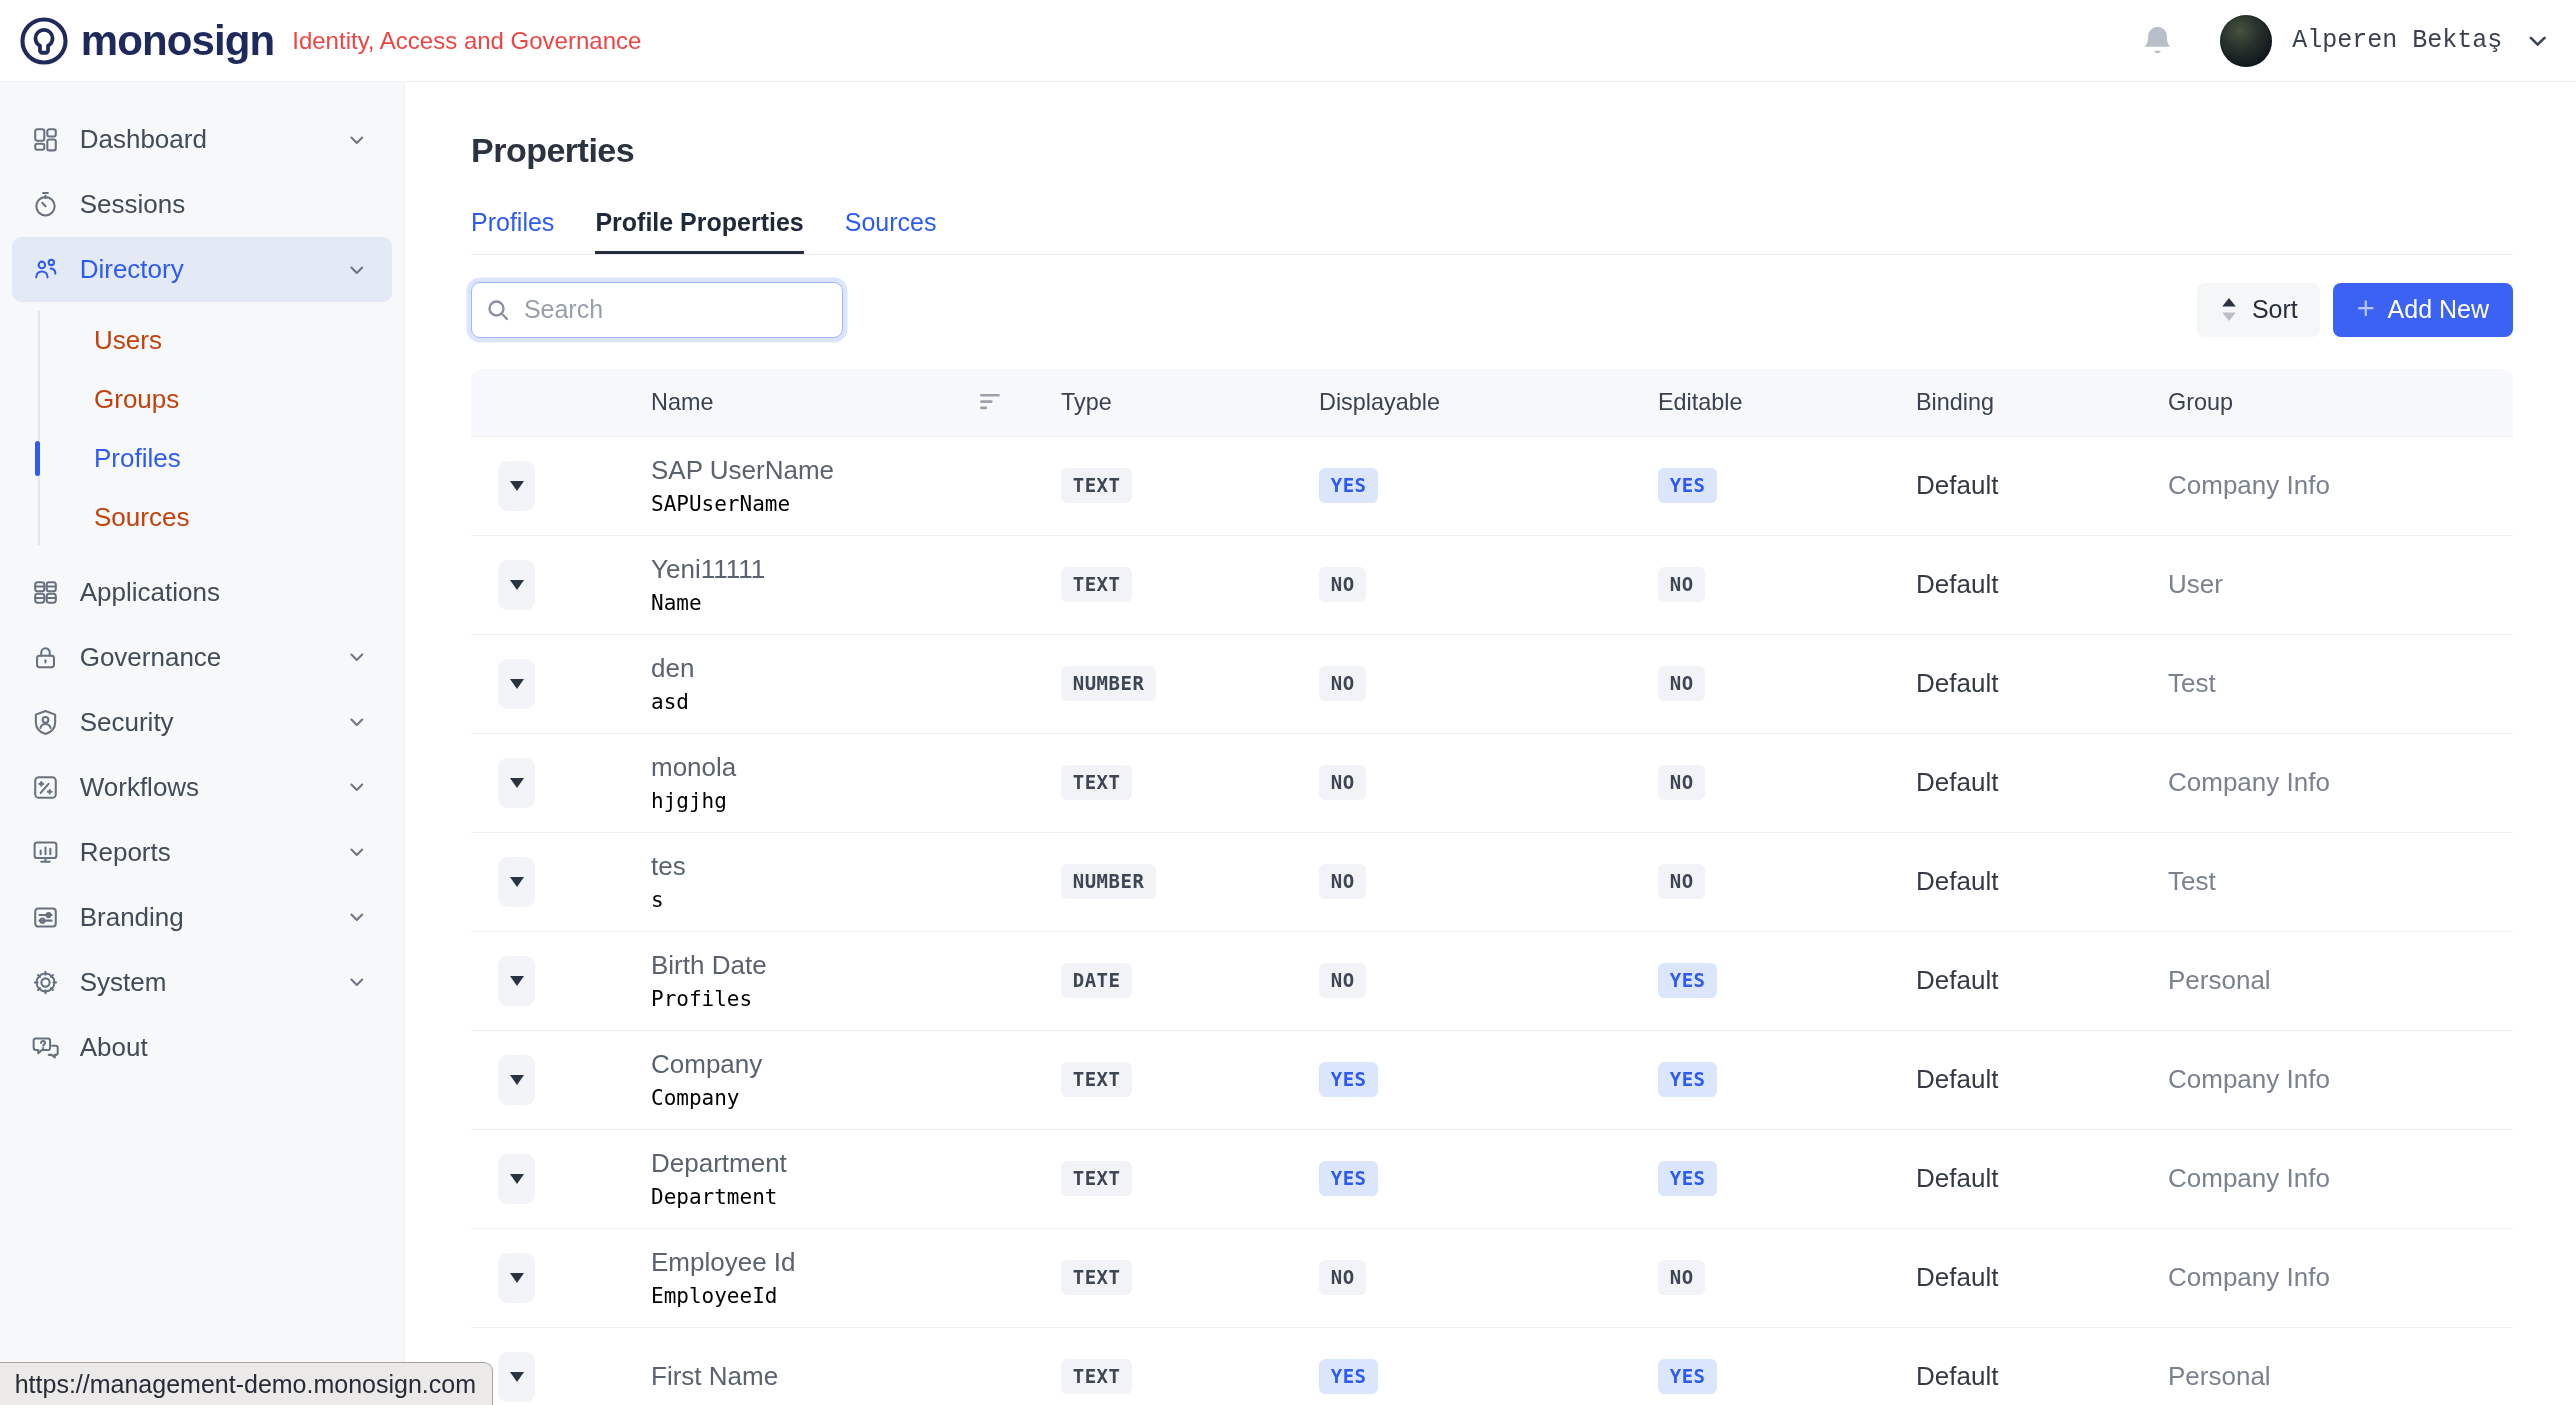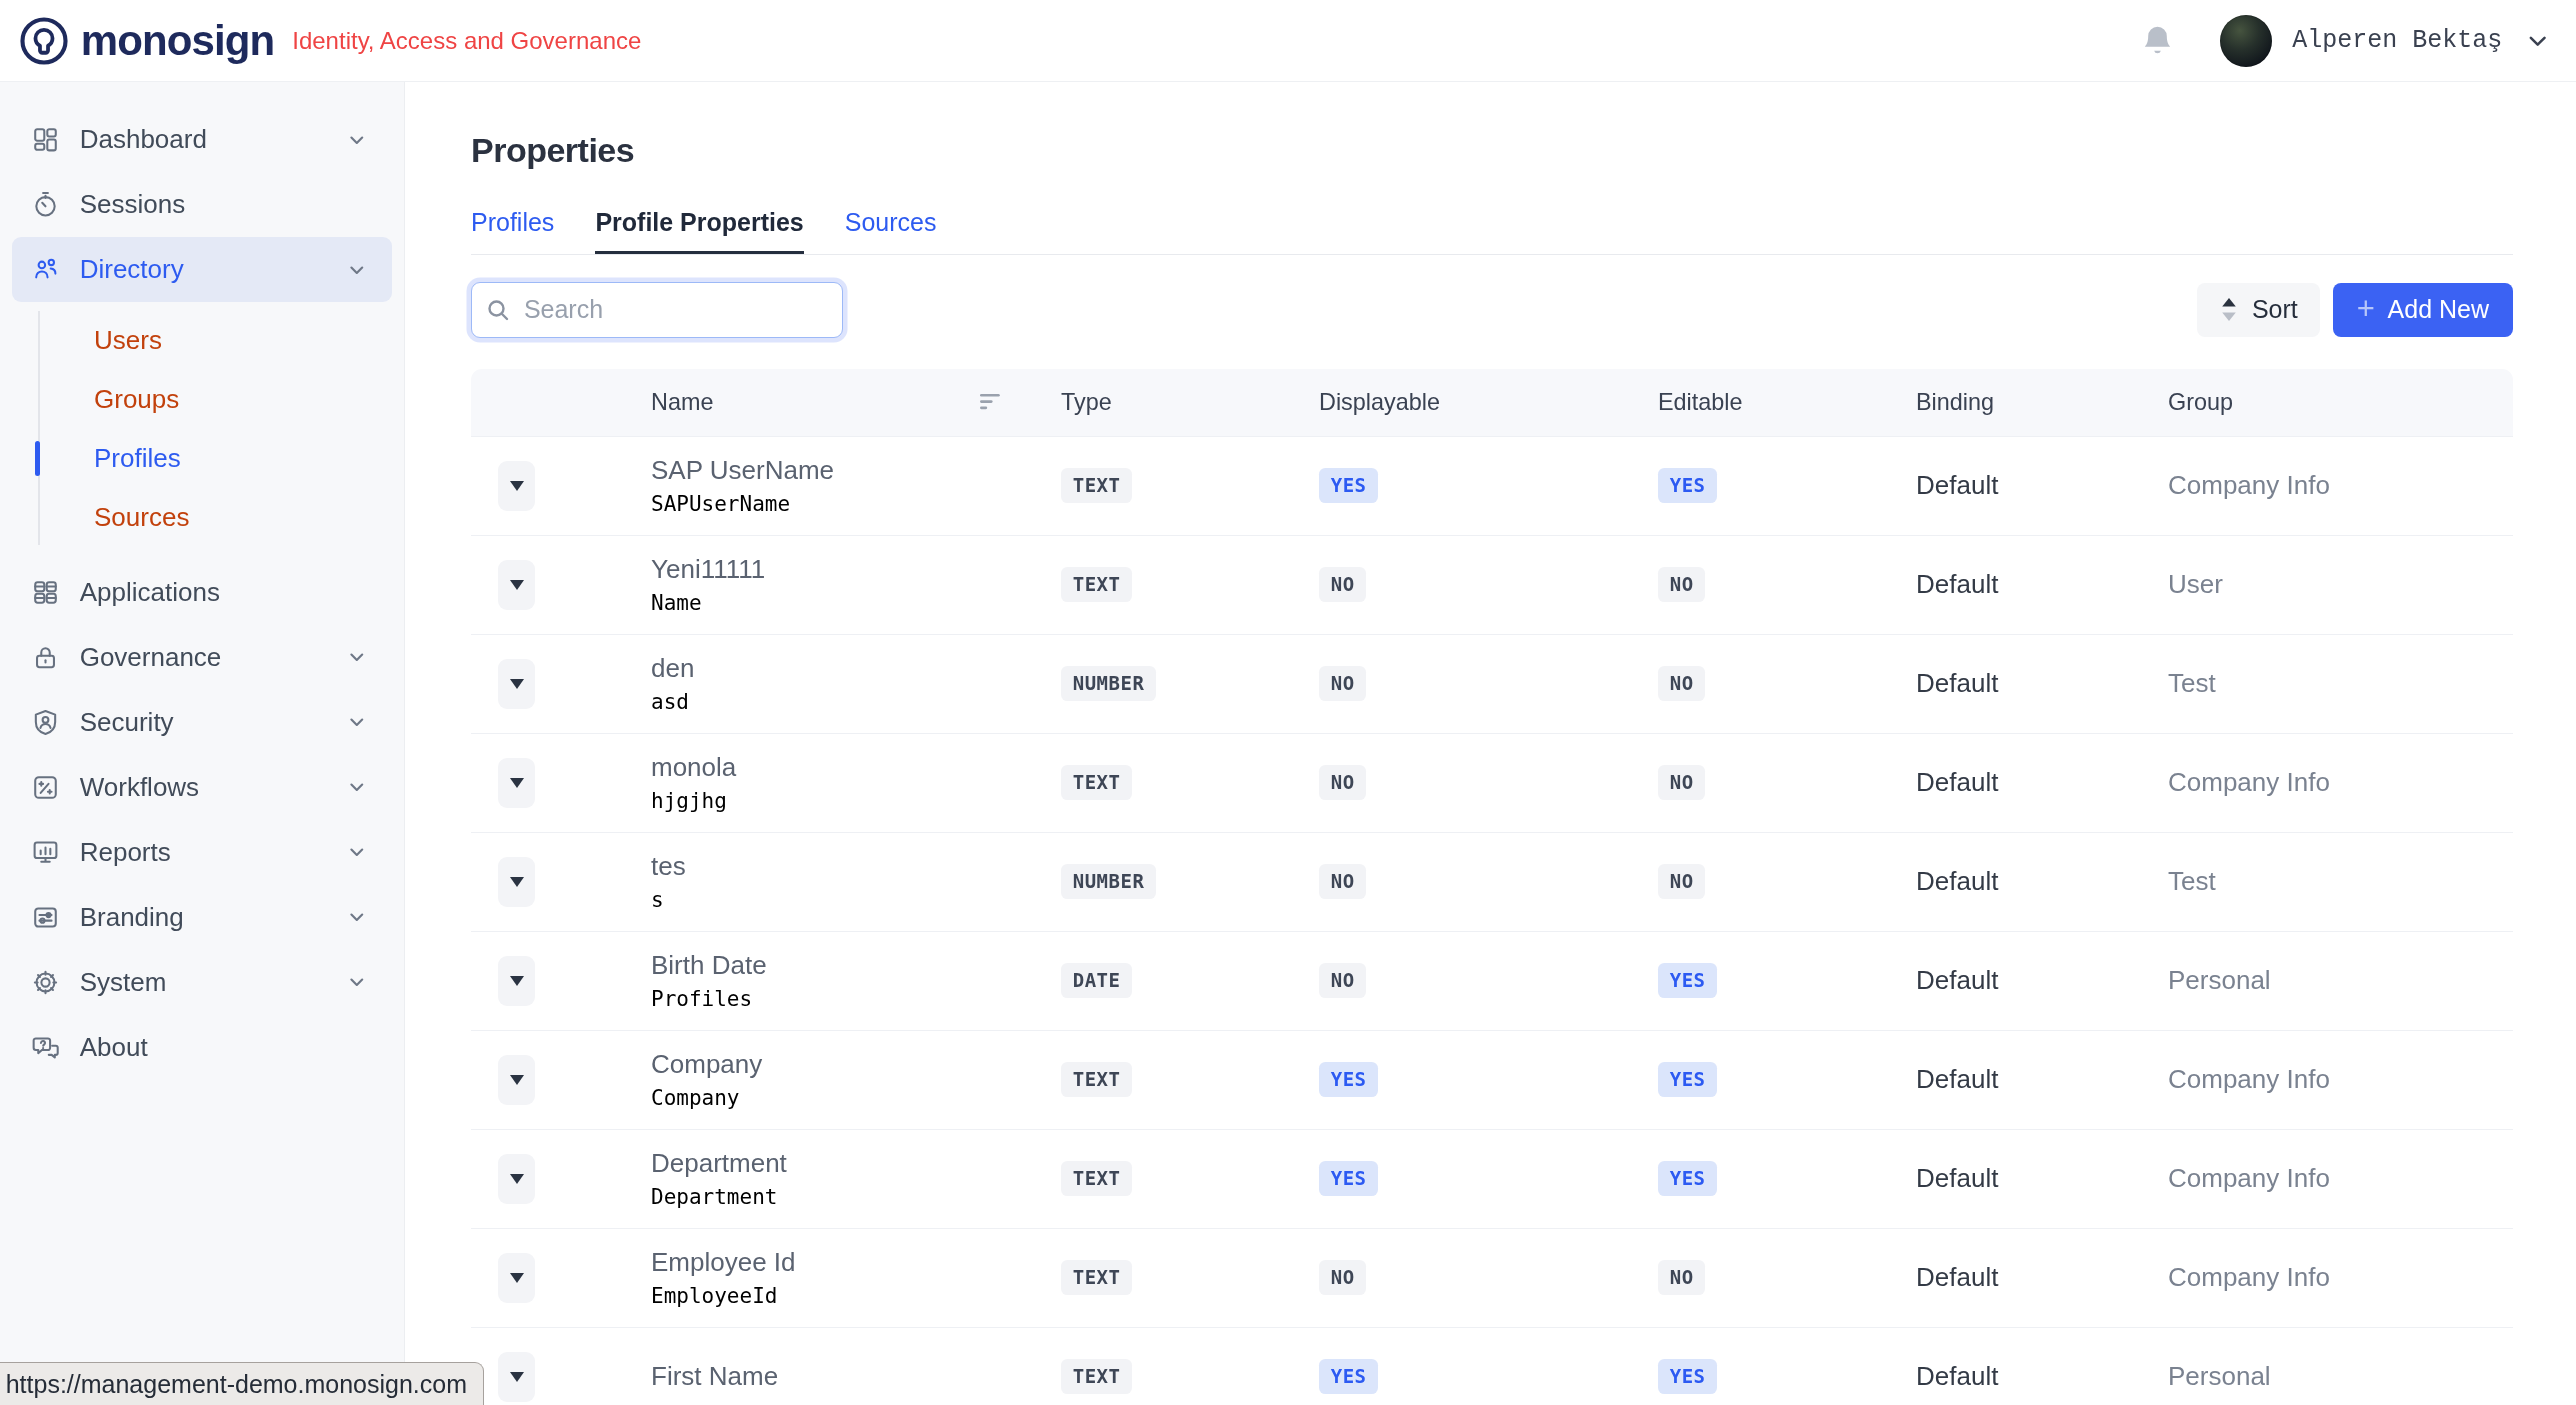--- a/index.html
+++ b/index.html
@@ -63,21 +63,21 @@
   .expand-btn { width:37px; height:50px; margin-left:27px; border-radius:9px; background:#f3f4f7; border:none; display:flex; align-items:center; justify-content:center; cursor:pointer; }
   .expand-btn .tri { width:0; height:0; border-left:7.2px solid transparent; border-right:7.2px solid transparent; border-top:10px solid #2a3342; }
   .cell-name .nm { font-size:26px; color:#5a6270; }
   .cell-name .key { font-size:21px; color:#000000; font-family:"DejaVu Sans Mono", monospace; margin-top:6.3px; }
   .badge { display:inline-block; font-family:"DejaVu Sans Mono", monospace; font-weight:700; font-size:19px; letter-spacing:0.5px; padding:8px 11.7px; border-radius:6.3px; background:#f2f3f6; color:#3e4656; line-height:1; }
   .badge.blue { background:#dbe5fb; color:#2c5af2; }
   .cell-binding { font-size:26px; color:#333a46; }
   .cell-group { font-size:26px; color:#7a8290; }
 
   
-  .status-tooltip { position:absolute; left:0; bottom:0; height:43px; background:#eceae8; border:0.9px solid #a6a19d; border-left:none; border-bottom:none; border-radius:0 9px 0 0; display:flex; align-items:center; padding:0 16px 0 12px; font-size:25px; color:#252c37; z-index:50; }
+  .status-tooltip { position:absolute; left:0; bottom:0; height:43px; background:#eceae8; border:0.9px solid #a6a19d; border-left:none; border-bottom:none; border-radius:0 9px 0 0; display:flex; align-items:center; padding:0 16px 0 21px; font-size:25px; color:#252c37; z-index:50; }
   .status-tooltip span { margin-left:-6.3px; white-space:nowrap; }
 </style>
 </head>
 <body>
 
 <div class="app">
 
   <header class="topbar">
     <div class="brand">
       <svg width="52" height="52" viewBox="0 0 58 58">

